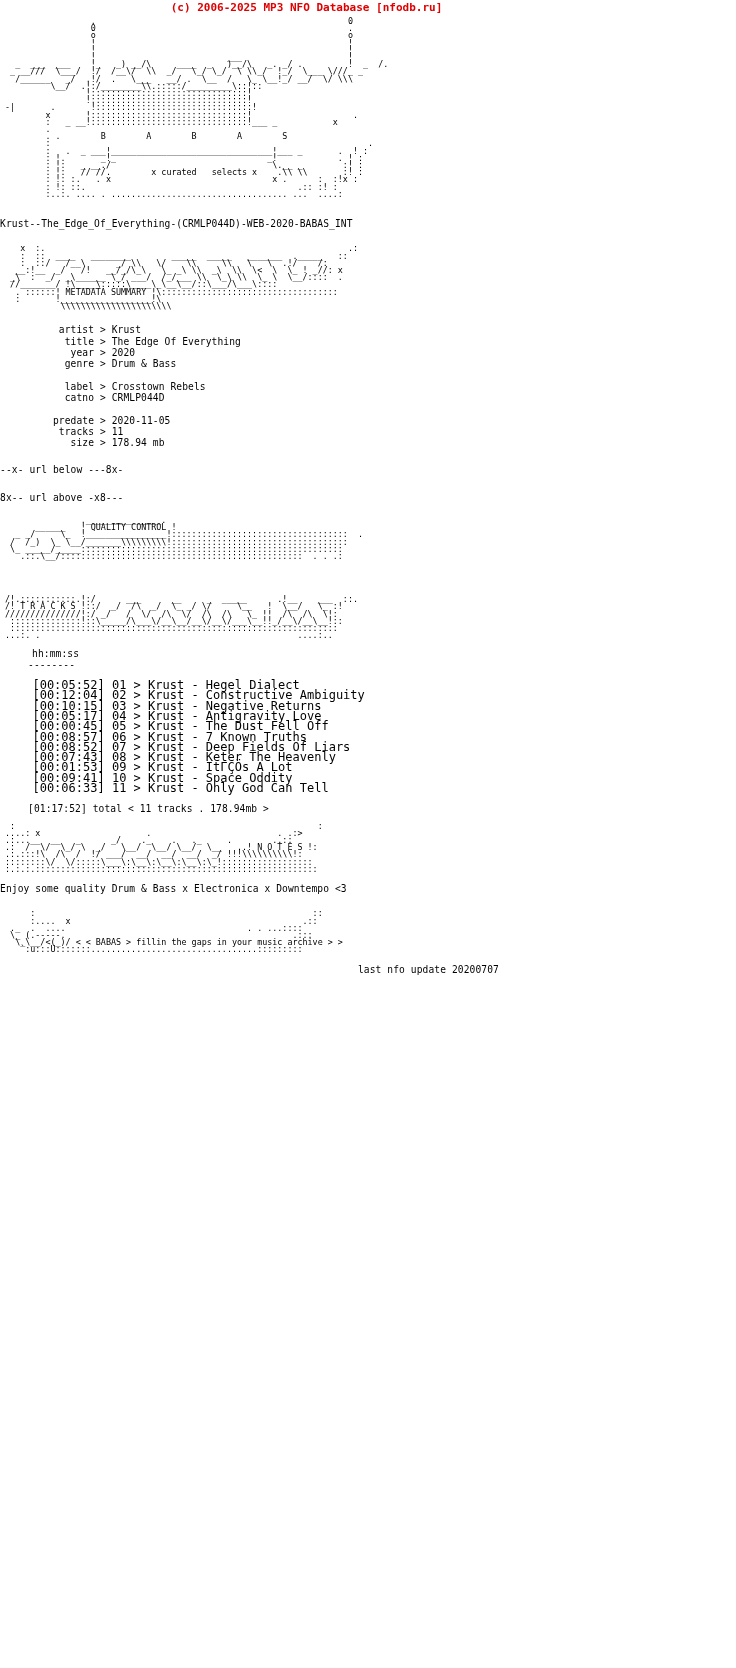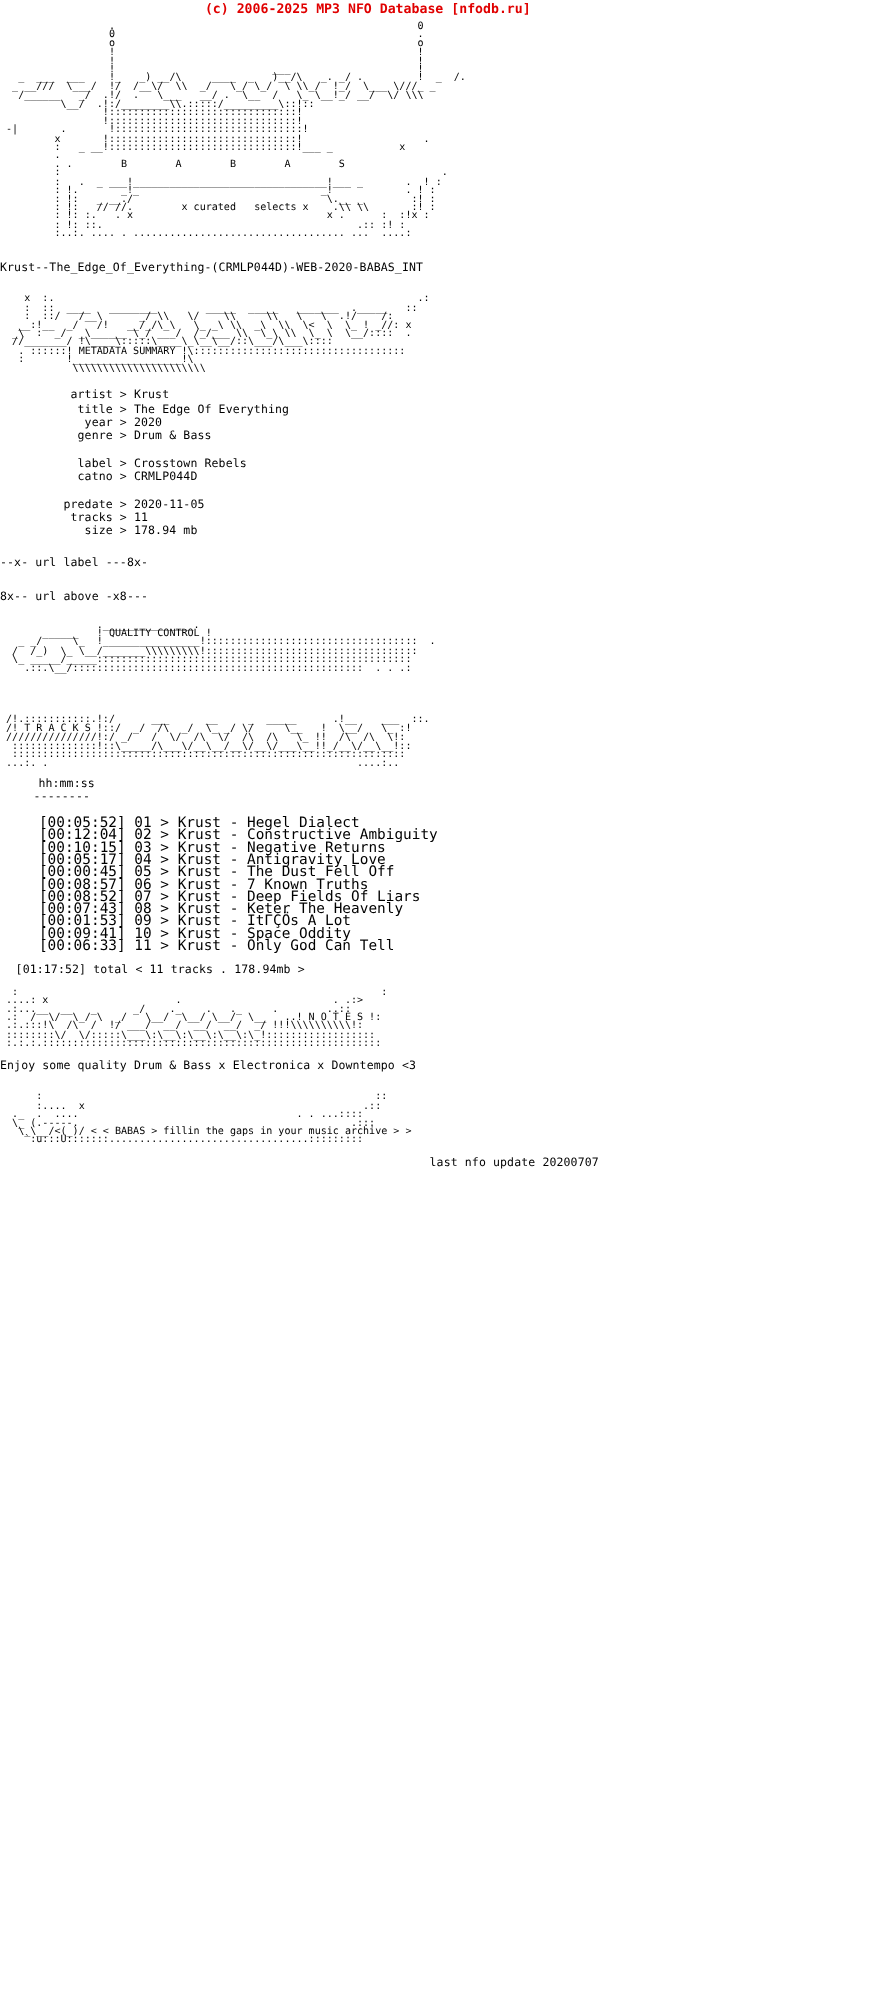--- a/index.html
+++ b/index.html
@@ -122,21 +122,21 @@
 
            label &gt; Crosstown Rebels
            catno &gt; CRMLP044D
 
          predate &gt; 2020-11-05
           tracks &gt; 11
             size &gt; 178.94 mb</pre>
 
   <div class="gap16"></div>
 
-  <pre class="txt">--x- url label ---8x-</pre>
+  <pre class="txt">--x- url below ---8x-</pre>
   <div class="gap8"></div>
   <div class="gap8"></div>
   <pre class="txt">8x-- url above -x8---</pre>
 
   <div class="gap14"></div>
 
   <pre class="art">                ._______________.
        ______   ! QUALITY CONTROL !
    _ _/     \_  !________________!:::::::::::::::::::::::::::::::::::  .
   /  /_)  \_ \__/_______\\\\\\\\\!:::::::::::::::::::::::::::::::::::
@@ -169,21 +169,21 @@
   [00:00:45] 05 &gt; Krust - The Dust Fell Off
   [00:08:57] 06 &gt; Krust - 7 Known Truths
   [00:08:52] 07 &gt; Krust - Deep Fields Of Liars
   [00:07:43] 08 &gt; Krust - Keter The Heavenly
   [00:01:53] 09 &gt; Krust - ItΓÇÖs A Lot
   [00:09:41] 10 &gt; Krust - Space Oddity
   [00:06:33] 11 &gt; Krust - Only God Can Tell</pre>
 
   <div class="gap10"></div>
 
-  <pre class="txt" style="padding-left:13px">[01:17:52] total &lt; 11 tracks . 178.94mb &gt;</pre>
+  <pre class="txt" style="padding-left:28px">[01:17:52] total &lt; 11 tracks . 178.94mb &gt;</pre>
 
   <div class="gap8"></div>
 
   <pre class="art">  :                                                            :
  ....: x                     .                         . .:&gt;
  .:...__  __   _      _/    ._    .   ._     .        ..::
  .:  /  \/  \_/ \  _/   \__/  \__/ \__/  \__   ..! N O T E S !:
  .:.:::!\  /\  /  !/ ___/  __/  __/  __/  _/ !!!\\\\\\\\\\!:
  ::::::::\/  \/:::::\___\:\__\:\__\:\__\:\_!::::::::::::::::::
  :.:.:.::::::::::::::::::::::::::::::::::::::::::::::::::::::::</pre>

